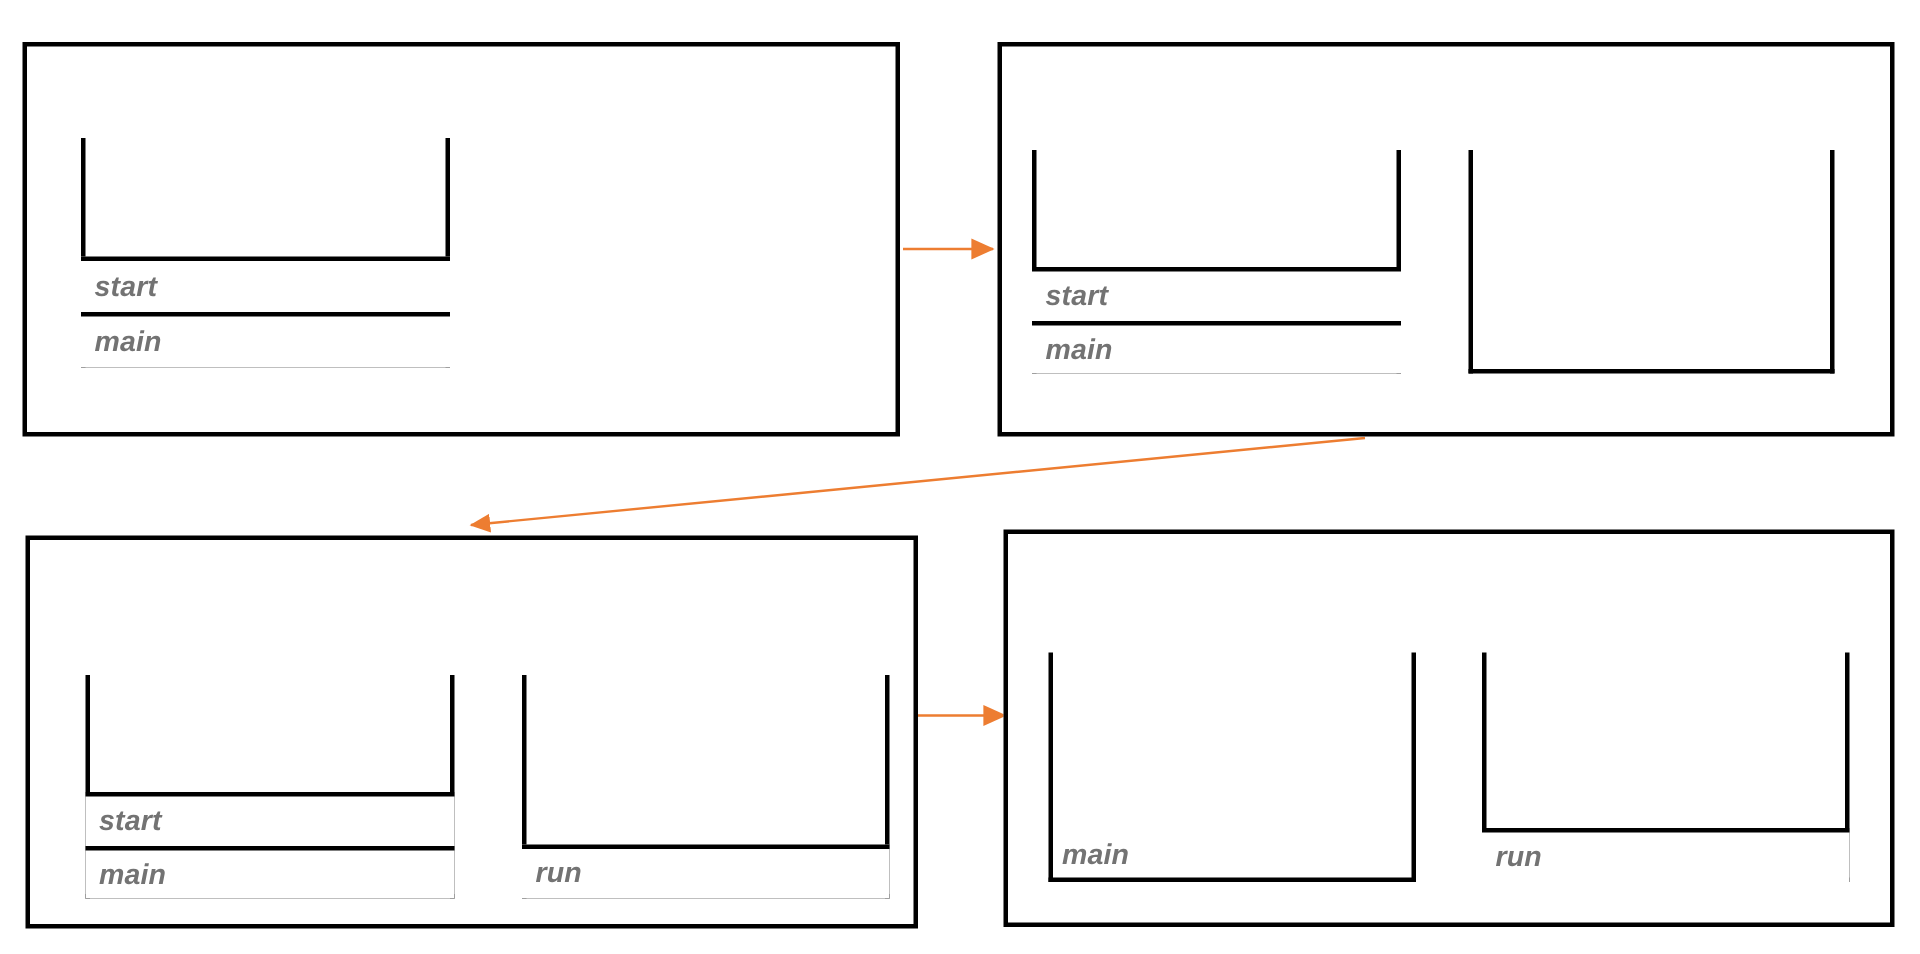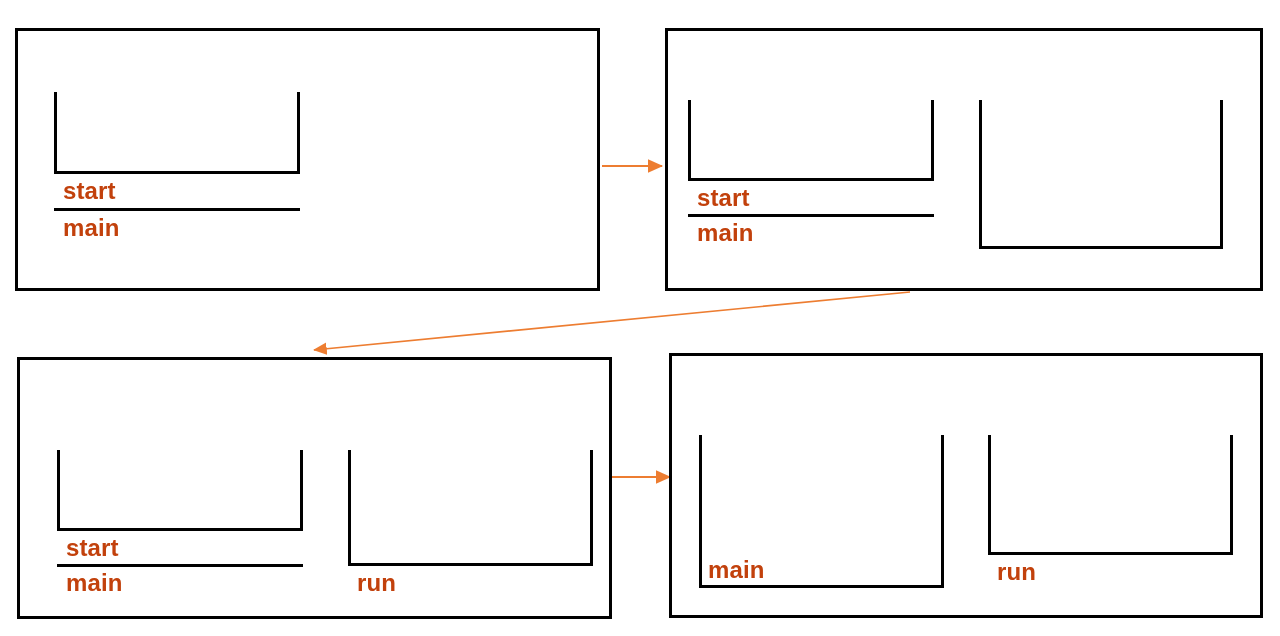--- a/index.html
+++ b/index.html
@@ -48,27 +48,28 @@
   
   .bare-label {
     position: absolute;
     box-sizing: border-box;
     display: flex;
     align-items: center;
     background: transparent;
   }
   .frame-label, .bare-text {
     font-family: "Liberation Sans", sans-serif;
-    font-size: 24px;
+    font-size: 19px;
     font-weight: bold;
-    color: #c2410c;
+    color: #737373;
     padding-left: 9px;
     letter-spacing: 0.1px;
     white-space: nowrap;
     line-height: 1;
+    font-style: italic;
   }
   .arrow-layer {
     position: absolute;
     left: 0; top: 0;
     width: 1280px;
     height: 636px;
     pointer-events: none;
   }
 </style>
 </head>

